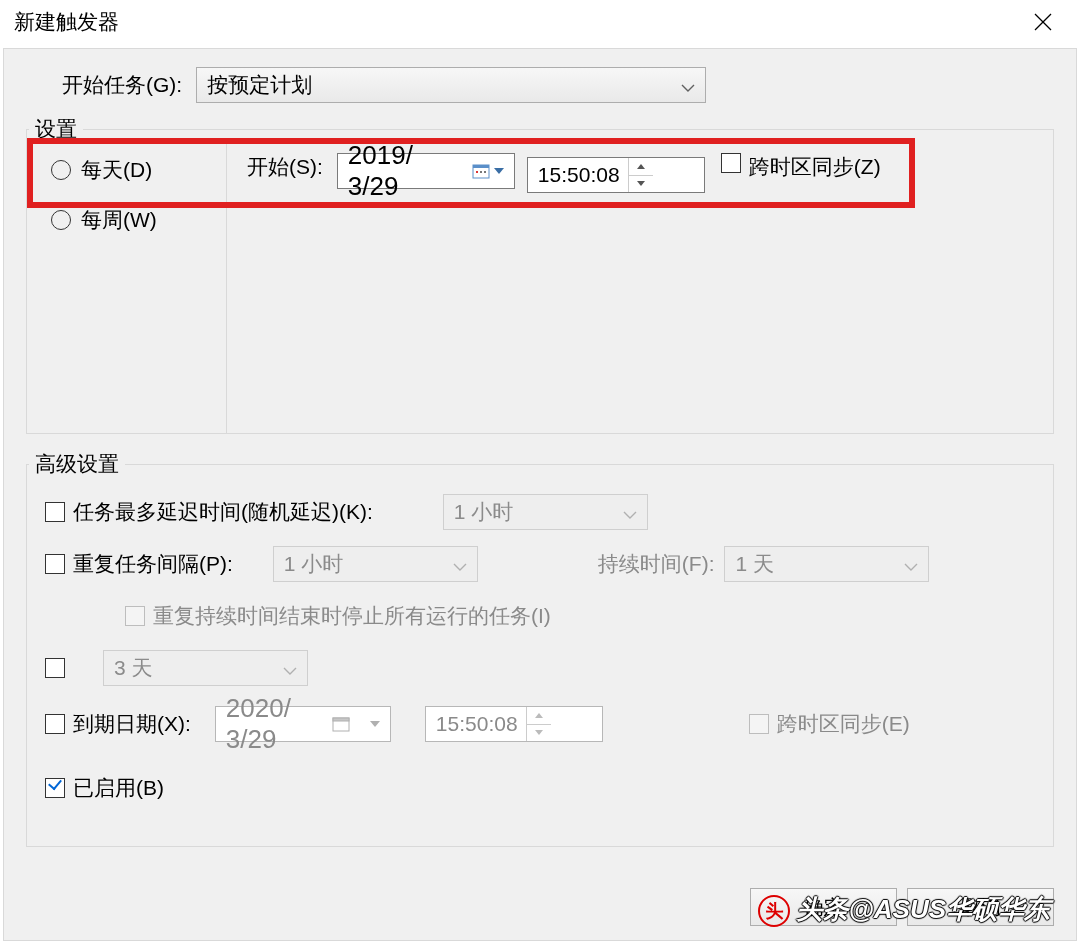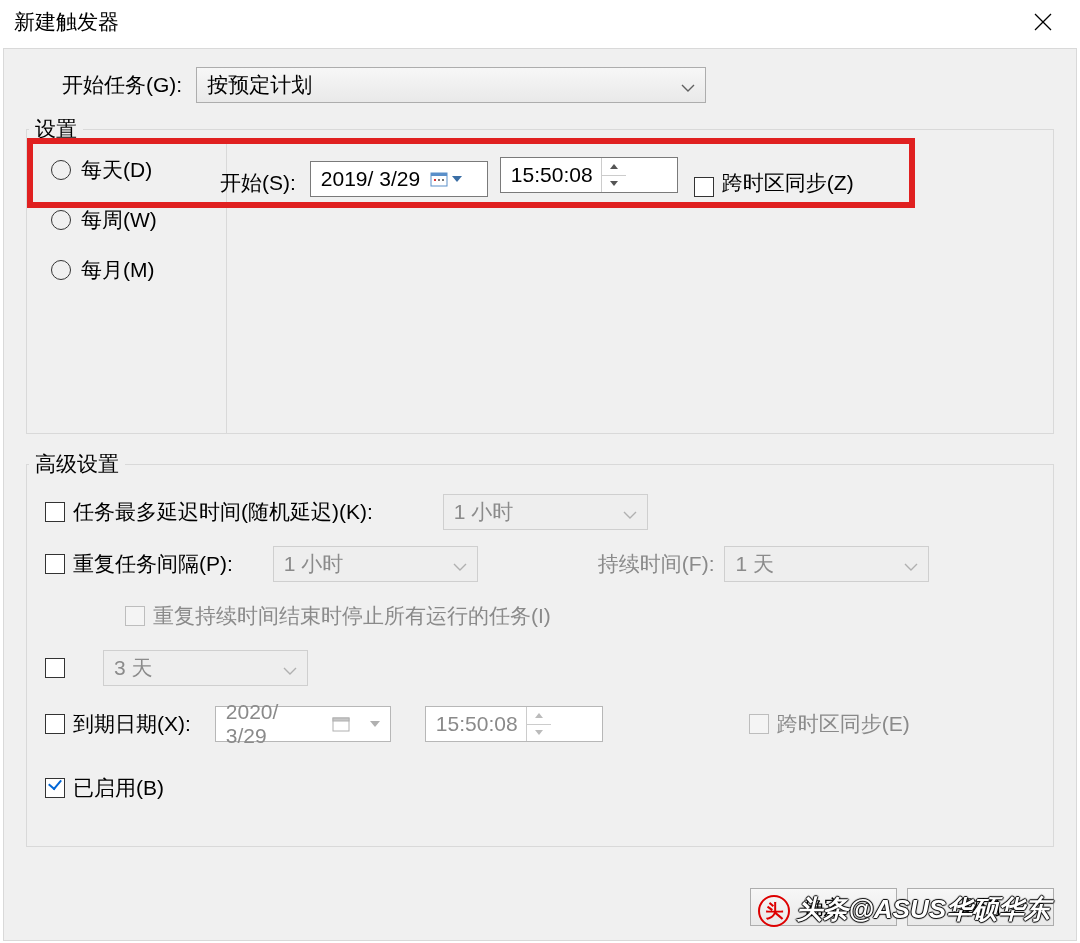--- a/index.html
+++ b/index.html
@@ -21,22 +21,22 @@
 
   
   .settings-body { height: 290px; position: relative; }
   .radio-col { position: absolute; left: 24px; top: 0; width: 175px; height: 100%; border-right: 1px solid #d9d9d9; }
   .radio-item { display: flex; align-items: center; font-size: 21px; height: 46px; margin-top: 4px; }
   .radio { width: 20px; height: 20px; border: 1px solid #333; border-radius: 50%; margin-right: 10px; position: relative; box-sizing: border-box; }
   .radio.checked::after { content: ""; position: absolute; width: 10px; height: 10px; background: #000; border-radius: 50%; top: 50%; left: 50%; transform: translate(-50%,-50%); }
 
   .highlight-box { position: absolute; left: 0px; top: -5px; width: 888px; height: 70px; border: 6px solid #e02020; box-sizing: border-box; pointer-events: none; z-index: 5; }
 
-  .start-line { position: absolute; left: 193px; top: 10px; display: flex; align-items: flex-end; font-size: 21px; }
-  .date-ctl { height: 36px; border: 1px solid #7a7a7a; background: #fff; display: flex; align-items: center; padding: 0 10px; box-sizing: border-box; font-size: 21px; margin: 0 6px; }
+  .start-line { position: absolute; left: 220px; top: 10px; display: flex; align-items: flex-start; font-size: 21px; }
+  .date-ctl { height: 36px; border: 1px solid #7a7a7a; background: #fff; display: flex; align-items: center; padding: 0 10px; box-sizing: border-box; font-size: 26px; margin: 0 6px; }
   .date-ctl .cal { margin-left: 10px; display: inline-flex; }
   .date-ctl .drop { margin-left: 4px; display: inline-flex; }
   .spin-ctl { height: 36px; border: 1px solid #7a7a7a; background: #fff; display: flex; align-items: center; padding: 0 4px 0 10px; box-sizing: border-box; font-size: 21px; margin: 4px 6px; }
   .spin-btns { width: 24px; height: 34px; border-left: 1px solid #ccc; display: flex; flex-direction: column; margin-left: 8px; }
   .spin-btns .s { flex: 1; display: flex; align-items: center; justify-content: center; border-bottom: 1px solid #ccc; }
   .spin-btns .s:last-child { border-bottom: none; }
   .spin-btns svg { width: 8px; height: 5px; }
 
   .chk { width: 20px; height: 20px; border: 1px solid #333; background: #fff; box-sizing: border-box; margin-right: 8px; position: relative; display: inline-block; vertical-align: middle; }
   .chk.checked::after { content: ""; position: absolute; left: 3px; top: 0px; width: 10px; height: 6px; border-left: 2px solid #0066d6; border-bottom: 2px solid #0066d6; transform: rotate(-50deg); }
@@ -89,24 +89,20 @@
       <div class="settings-body">
         <div class="highlight-box"></div>
         <div class="radio-col">
           <div class="radio-item">
             <span class="radio"></span>
             <span>每天(D)</span>
           </div>
           <div class="radio-item">
             <span class="radio"></span>
             <span>每周(W)</span>
-          </div>
-          <div class="radio-item">
-            <span class="radio"></span>
-            <span>每月(M)</span>
           </div>
         </div>
 
         <div class="start-line">
           <span>开始(S):</span>
           <div class="date-ctl" style="width:178px; margin-left:14px;">
             <span>2019/ 3/29</span>
             <span class="cal">
               <svg width="18" height="16">
                   <rect x="1" y="2" width="16" height="13" fill="#fff" stroke="#5a8fc9"></rect>

